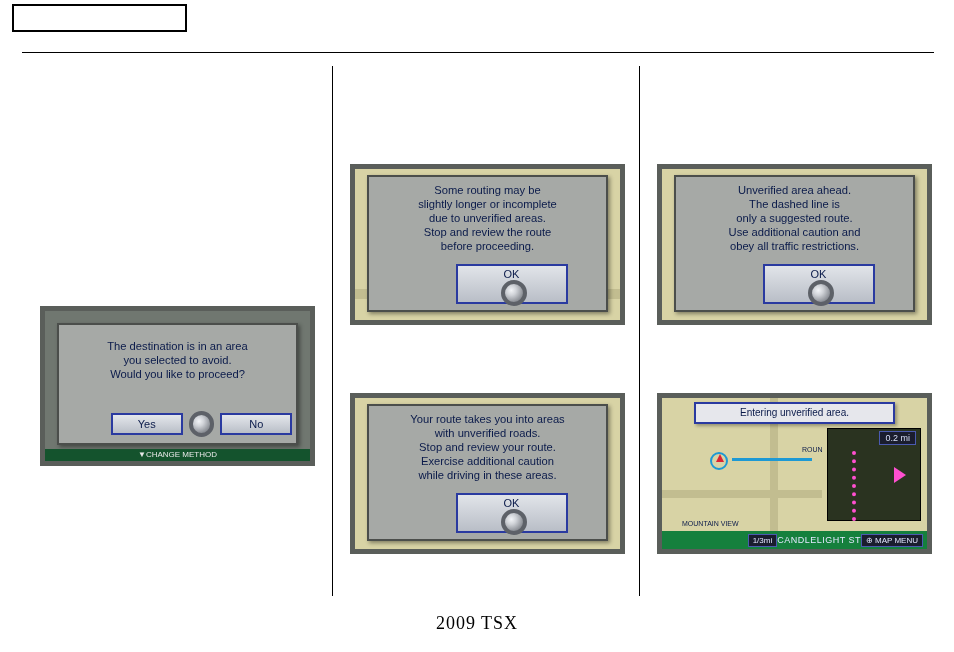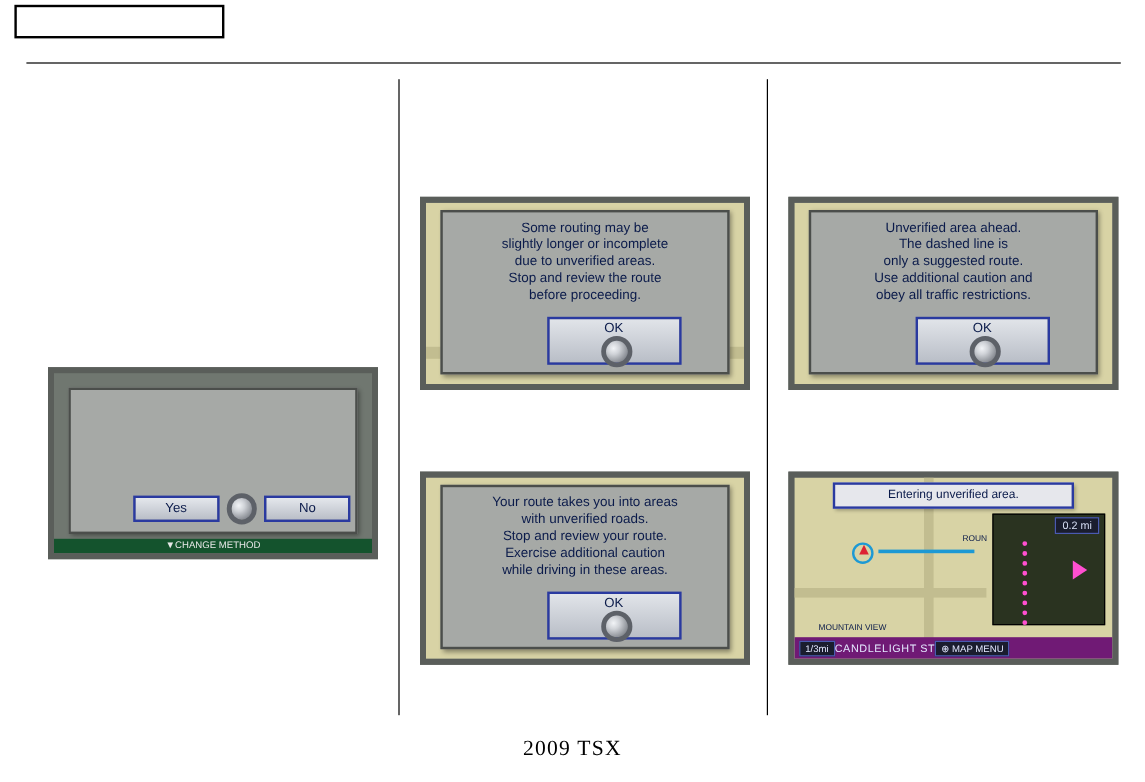--- a/index.html
+++ b/index.html
@@ -145,22 +145,22 @@
   }
   .thumb-arrow {
     position:absolute; right:14px; top:38px;
     width:0;height:0;
     border-top:8px solid transparent;
     border-bottom:8px solid transparent;
     border-left:12px solid #ff4fd0;
   }
   .btm-strip {
     position:absolute; left:0; right:0; bottom:0; height:18px;
-    background:#701a75;
-    display:flex; align-items:center; justify-content:flex-start;
+    background:#15803d;
+    display:flex; align-items:center; justify-content:flex-end;
     padding:0 4px;
   }
   .btm-badge {
     background:#1a1d2e; color:#e4e8ff; font-size:8px;
     padding:1px 4px; border:1px solid #4a5ab0;
   }
   .street-label {
     color:#e4e8ff; font-size:9px; letter-spacing:0.5px;
   }
   .map-route-main {
@@ -183,20 +183,23 @@
 </head>
 <body>
 
 <div class="topbox"></div>
 <div class="hr1"></div>
 <div class="vr1"></div>
 <div class="vr2"></div>
 
 <div class="screen" style="left:40px; top:266px; height:160px;">
   <div class="dialog" style="top:12px; bottom:16px;">
+    <div class="dialog-text" style="white-space:pre-line; padding-top:10px;">The destination is in an area
+you selected to avoid.
+Would you like to proceed?</div>
     <div class="btnbar">
       <div class="nav-btn">
           <span>Yes</span>
         </div>
       <div class="joy"></div>
       <div class="nav-btn">
           <span>No</span>
         </div>
     </div>
   </div>

